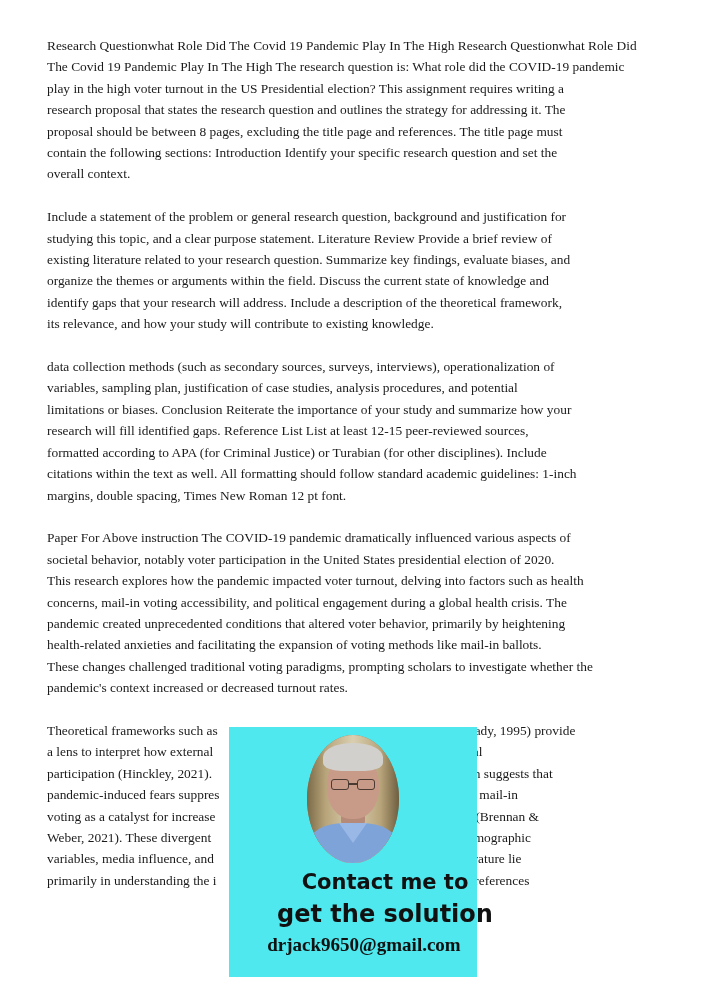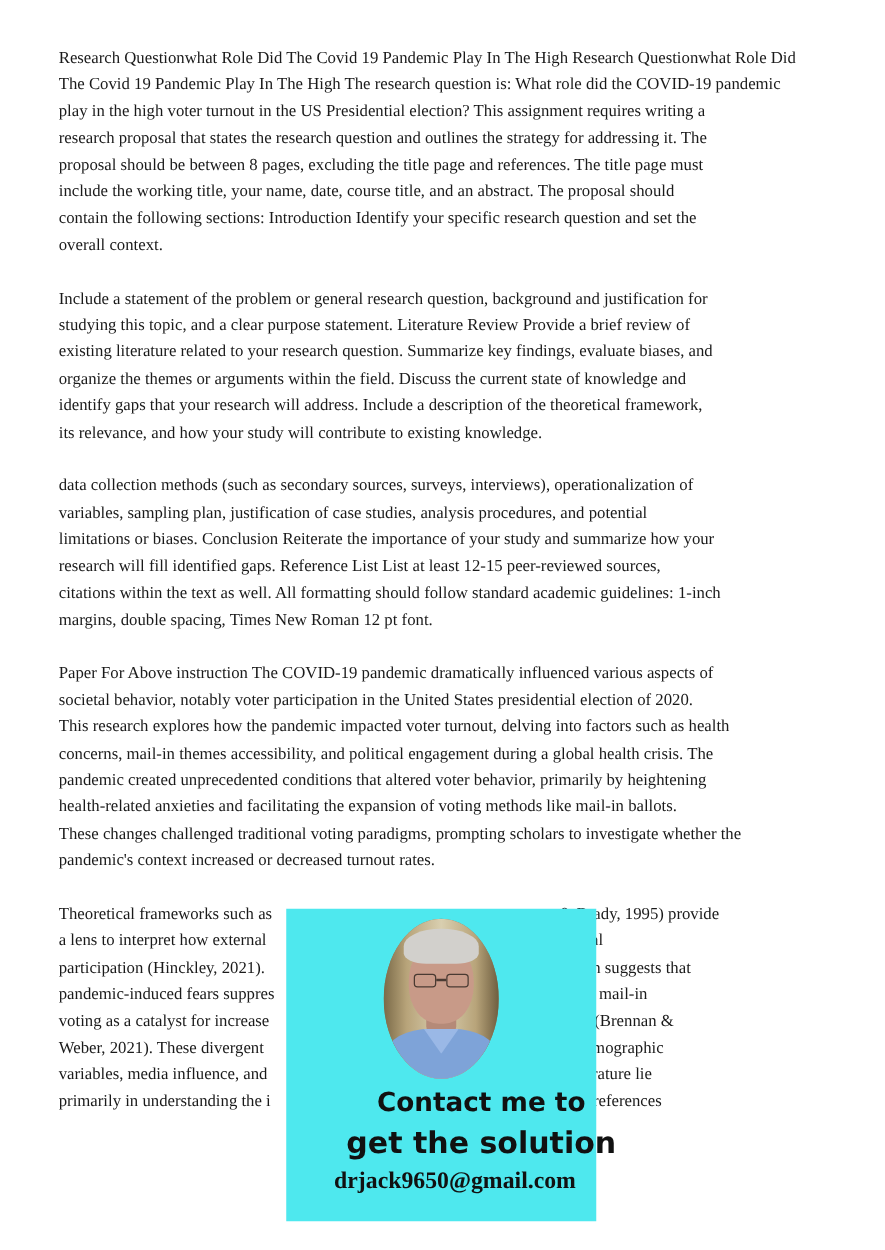--- a/index.html
+++ b/index.html
@@ -120,45 +120,45 @@
 </head>
 <body>
 
 <div class="doc">
   <div class="para">
     <span class="line">Research Questionwhat Role Did The Covid 19 Pandemic Play In The High Research Questionwhat Role Did</span>
     <span class="line">The Covid 19 Pandemic Play In The High The research question is: What role did the COVID-19 pandemic</span>
     <span class="line">play in the high voter turnout in the US Presidential election? This assignment requires writing a</span>
     <span class="line">research proposal that states the research question and outlines the strategy for addressing it. The</span>
     <span class="line">proposal should be between 8 pages, excluding the title page and references. The title page must</span>
-    <span class="line">include the working title, your name, date, course title, and an abstract. The proposal should</span>
     <span class="line">contain the following sections: Introduction Identify your specific research question and set the</span>
     <span class="line">overall context.</span>
   </div>
   <div class="para">
     <span class="line">Include a statement of the problem or general research question, background and justification for</span>
     <span class="line">studying this topic, and a clear purpose statement. Literature Review Provide a brief review of</span>
     <span class="line">existing literature related to your research question. Summarize key findings, evaluate biases, and</span>
     <span class="line">organize the themes or arguments within the field. Discuss the current state of knowledge and</span>
     <span class="line">identify gaps that your research will address. Include a description of the theoretical framework,</span>
     <span class="line">its relevance, and how your study will contribute to existing knowledge.</span>
   </div>
   <div class="para">
     <span class="line">data collection methods (such as secondary sources, surveys, interviews), operationalization of</span>
     <span class="line">variables, sampling plan, justification of case studies, analysis procedures, and potential</span>
     <span class="line">limitations or biases. Conclusion Reiterate the importance of your study and summarize how your</span>
     <span class="line">research will fill identified gaps. Reference List List at least 12-15 peer-reviewed sources,</span>
+    <span class="line">formatted according to APA (for Criminal Justice) or Turabian (for other disciplines). Include</span>
     <span class="line">citations within the text as well. All formatting should follow standard academic guidelines: 1-inch</span>
     <span class="line">margins, double spacing, Times New Roman 12 pt font.</span>
   </div>
   <div class="para">
     <span class="line">Paper For Above instruction The COVID-19 pandemic dramatically influenced various aspects of</span>
     <span class="line">societal behavior, notably voter participation in the United States presidential election of 2020.</span>
     <span class="line">This research explores how the pandemic impacted voter turnout, delving into factors such as health</span>
-    <span class="line">concerns, mail-in themes accessibility, and political engagement during a global health crisis. The</span>
+    <span class="line">concerns, mail-in voting accessibility, and political engagement during a global health crisis. The</span>
     <span class="line">pandemic created unprecedented conditions that altered voter behavior, primarily by heightening</span>
     <span class="line">health-related anxieties and facilitating the expansion of voting methods like mail-in ballots.</span>
     <span class="line">These changes challenged traditional voting paradigms, prompting scholars to investigate whether the</span>
     <span class="line">pandemic's context increased or decreased turnout rates.</span>
   </div>
   <div class="para">
     <span class="line" style="white-space:pre">Theoretical frameworks such as                                                          zman, &amp; Brady, 1995) provide</span>
     <span class="line" style="white-space:pre">a lens to interpret how external                                                           ence political</span>
     <span class="line" style="white-space:pre">participation (Hinckley, 2021).                                                             me research suggests that</span>
     <span class="line" style="white-space:pre">pandemic-induced fears suppres                                                          the surge in mail-in</span>

